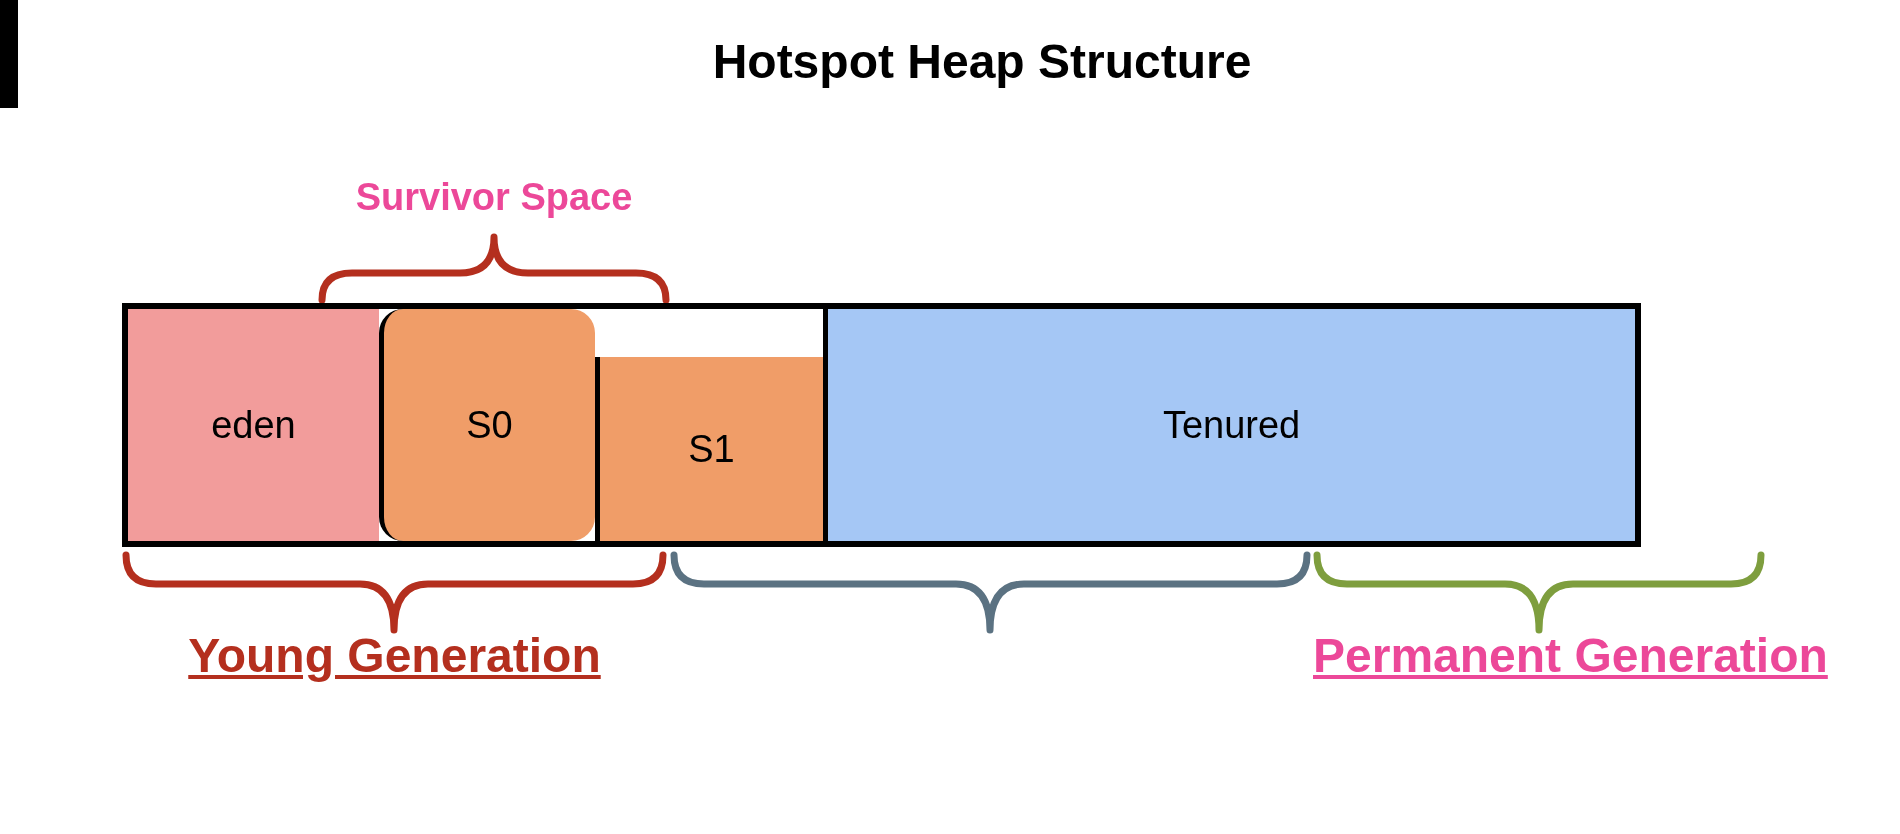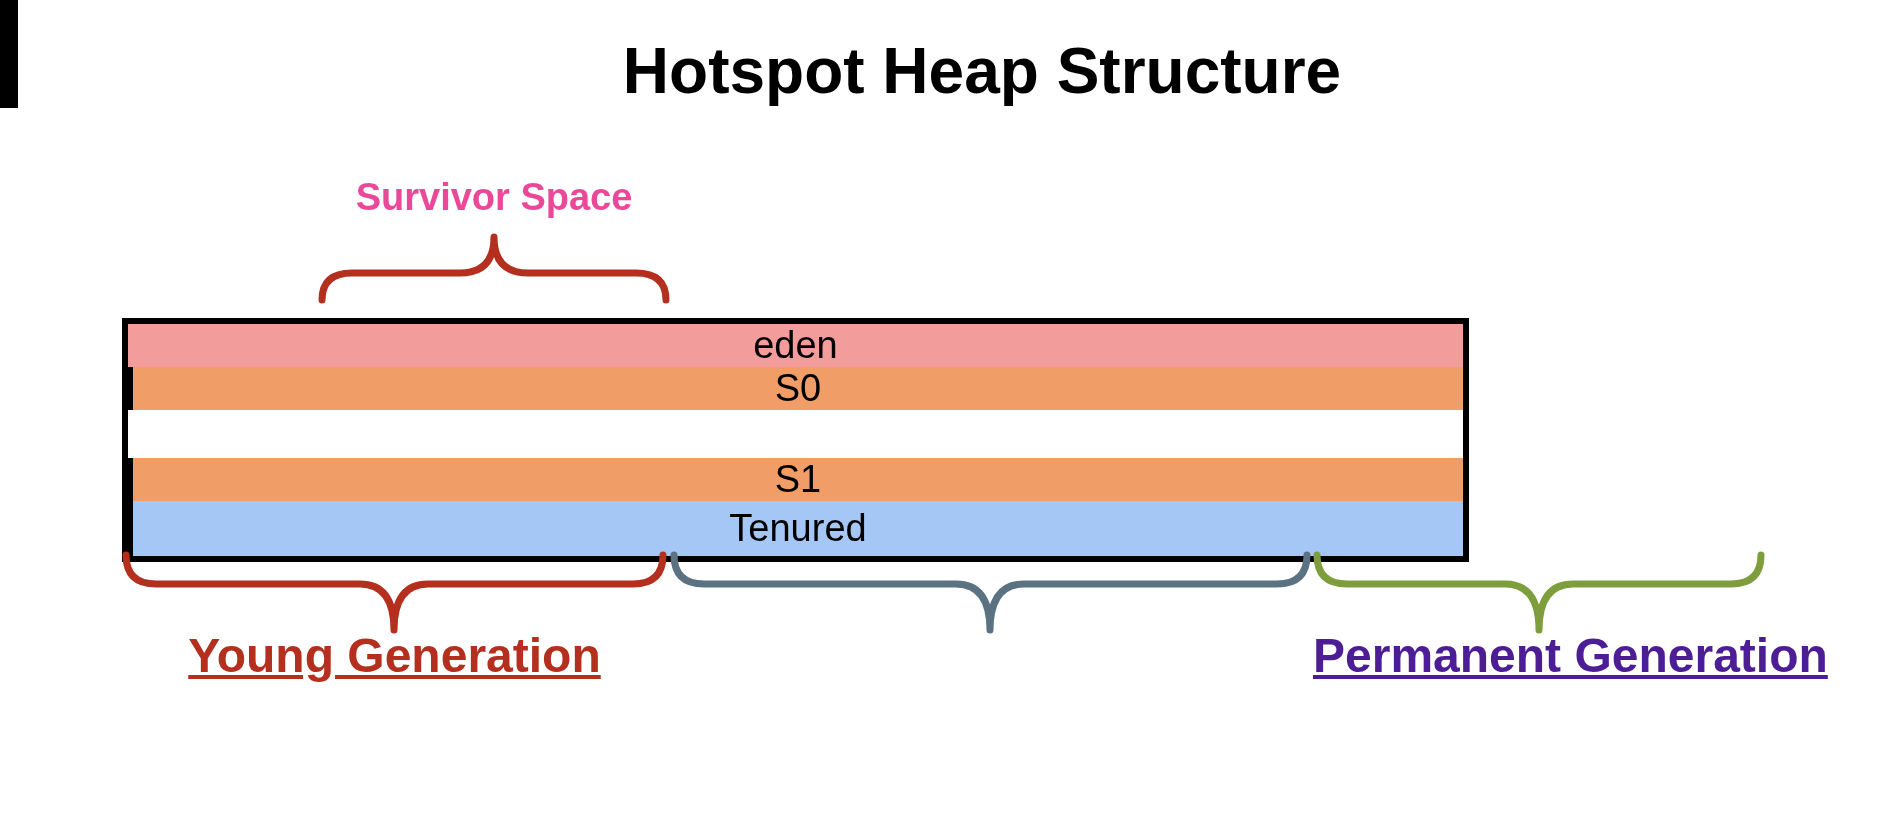--- a/index.html
+++ b/index.html
@@ -21,21 +21,21 @@
     width: 18px; height: 108px;
     background: #000000;
   }
   .title {
     position: absolute;
     left: 0; top: 34px;
     width: 100%;
     padding-left: 64px;
     box-sizing: border-box;
     text-align: center;
-    font-size: 64px;
+    font-size: 48px;
     font-weight: bold;
     color: #000000;
     letter-spacing: 0px;
     white-space: nowrap;
   }
   .survivor-label {
     position: absolute;
     left: 300px; top: 176px;
     width: 388px;
     text-align: center;
@@ -47,39 +47,38 @@
     position: absolute;
     overflow: visible;
   }
   #brace-survivor { left: 318px; top: 233px; }
   #brace-young    { left: 122px; top: 551px; }
   #brace-old      { left: 670px; top: 551px; }
   #brace-perm     { left: 1313px; top: 551px; }
 
   .heap-bar {
     position: absolute;
-    left: 122px; top: 318px;
-    width: 1347px; height: 244px;
+    left: 122px; top: 303px;
+    width: 1519px; height: 244px;
     box-sizing: border-box;
     border: 6px solid #000000;
     display: flex;
-    flex-direction: column;
   }
   .heap-section {
     display: flex;
     align-items: center;
     justify-content: center;
     font-size: 38px;
     color: #000000;
     border-left: 5px solid #000000;
     min-width: 0;
   }
   .heap-section:first-child { border-left: none; }
   .sec-eden      { flex: 200 0 0; }
-  .sec-s0        { flex: 168 0 0; }
+  .sec-s0        { flex: 168 0 0; border-radius: 24px; }
   .sec-s1        { flex: 178 0 0; }
   .sec-tenured   { flex: 643 0 0; }
   .sec-permanent { flex: 461 0 0; }
 
   .gen-label {
     position: absolute;
     top: 628px;
     text-align: center;
     font-size: 48px;
     font-weight: bold;
@@ -128,15 +127,15 @@
     <path d="M 4 4 Q 4 33 34 33 L 286 33 Q 320 33 320 79 Q 320 33 354 33 L 607 33 Q 637 33 637 4" fill="none" stroke-width="7" stroke-linecap="round" stroke-linejoin="round" stroke="#5B7282"></path>
   </svg>
 
   <svg id="brace-perm" class="brace" width="452" height="84" viewBox="0 0 452 84">
     <path d="M 4 4 Q 4 33 34 33 L 192 33 Q 226 33 226 79 Q 226 33 260 33 L 418 33 Q 448 33 448 4" fill="none" stroke-width="7" stroke-linecap="round" stroke-linejoin="round" stroke="#7E9E3E"></path>
   </svg>
 
   <div id="label-young" class="gen-label" style="color: rgb(180, 47, 30);">Young Generation</div>
 
 
-  <div id="label-perm" class="gen-label" style="color: #4c1d95;">Permanent Generation</div>
+  <div id="label-perm" class="gen-label" style="color: #ec4899;">Permanent Generation</div>
 
 </div>
 
 </body></html>

